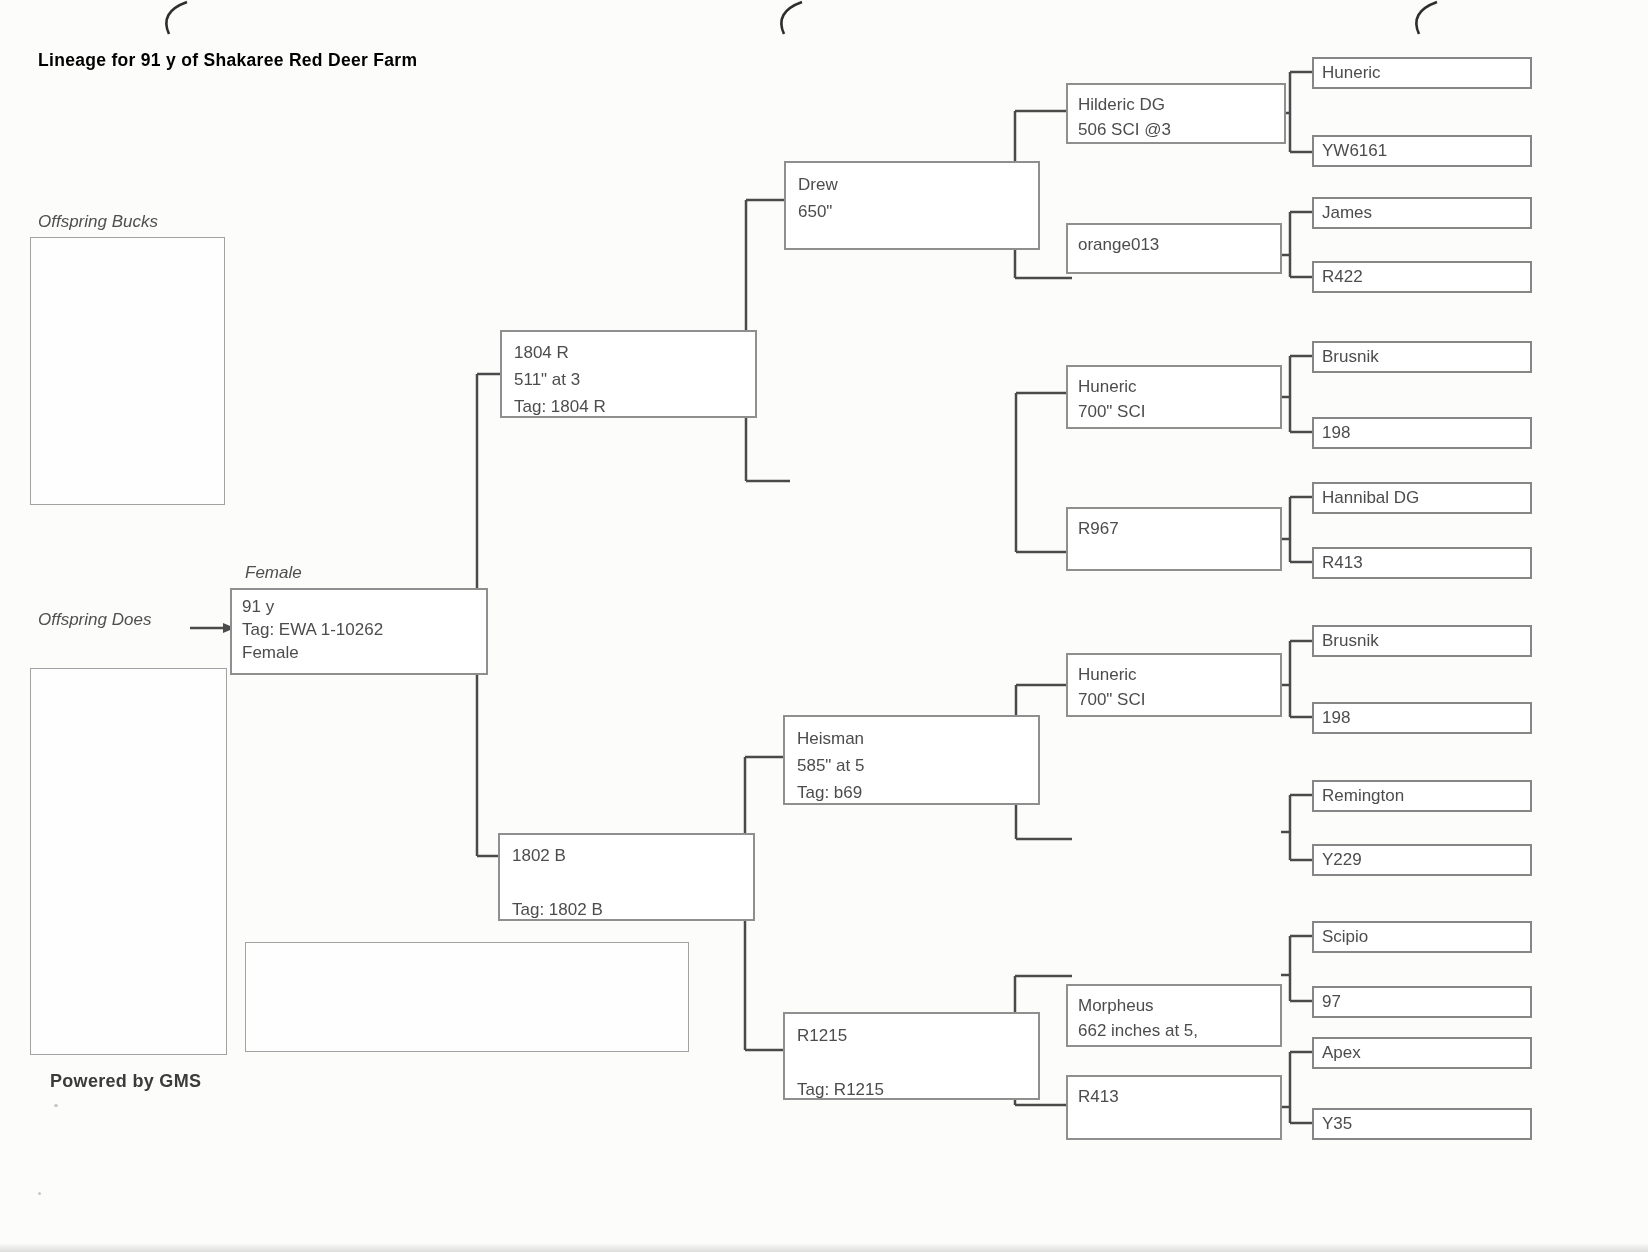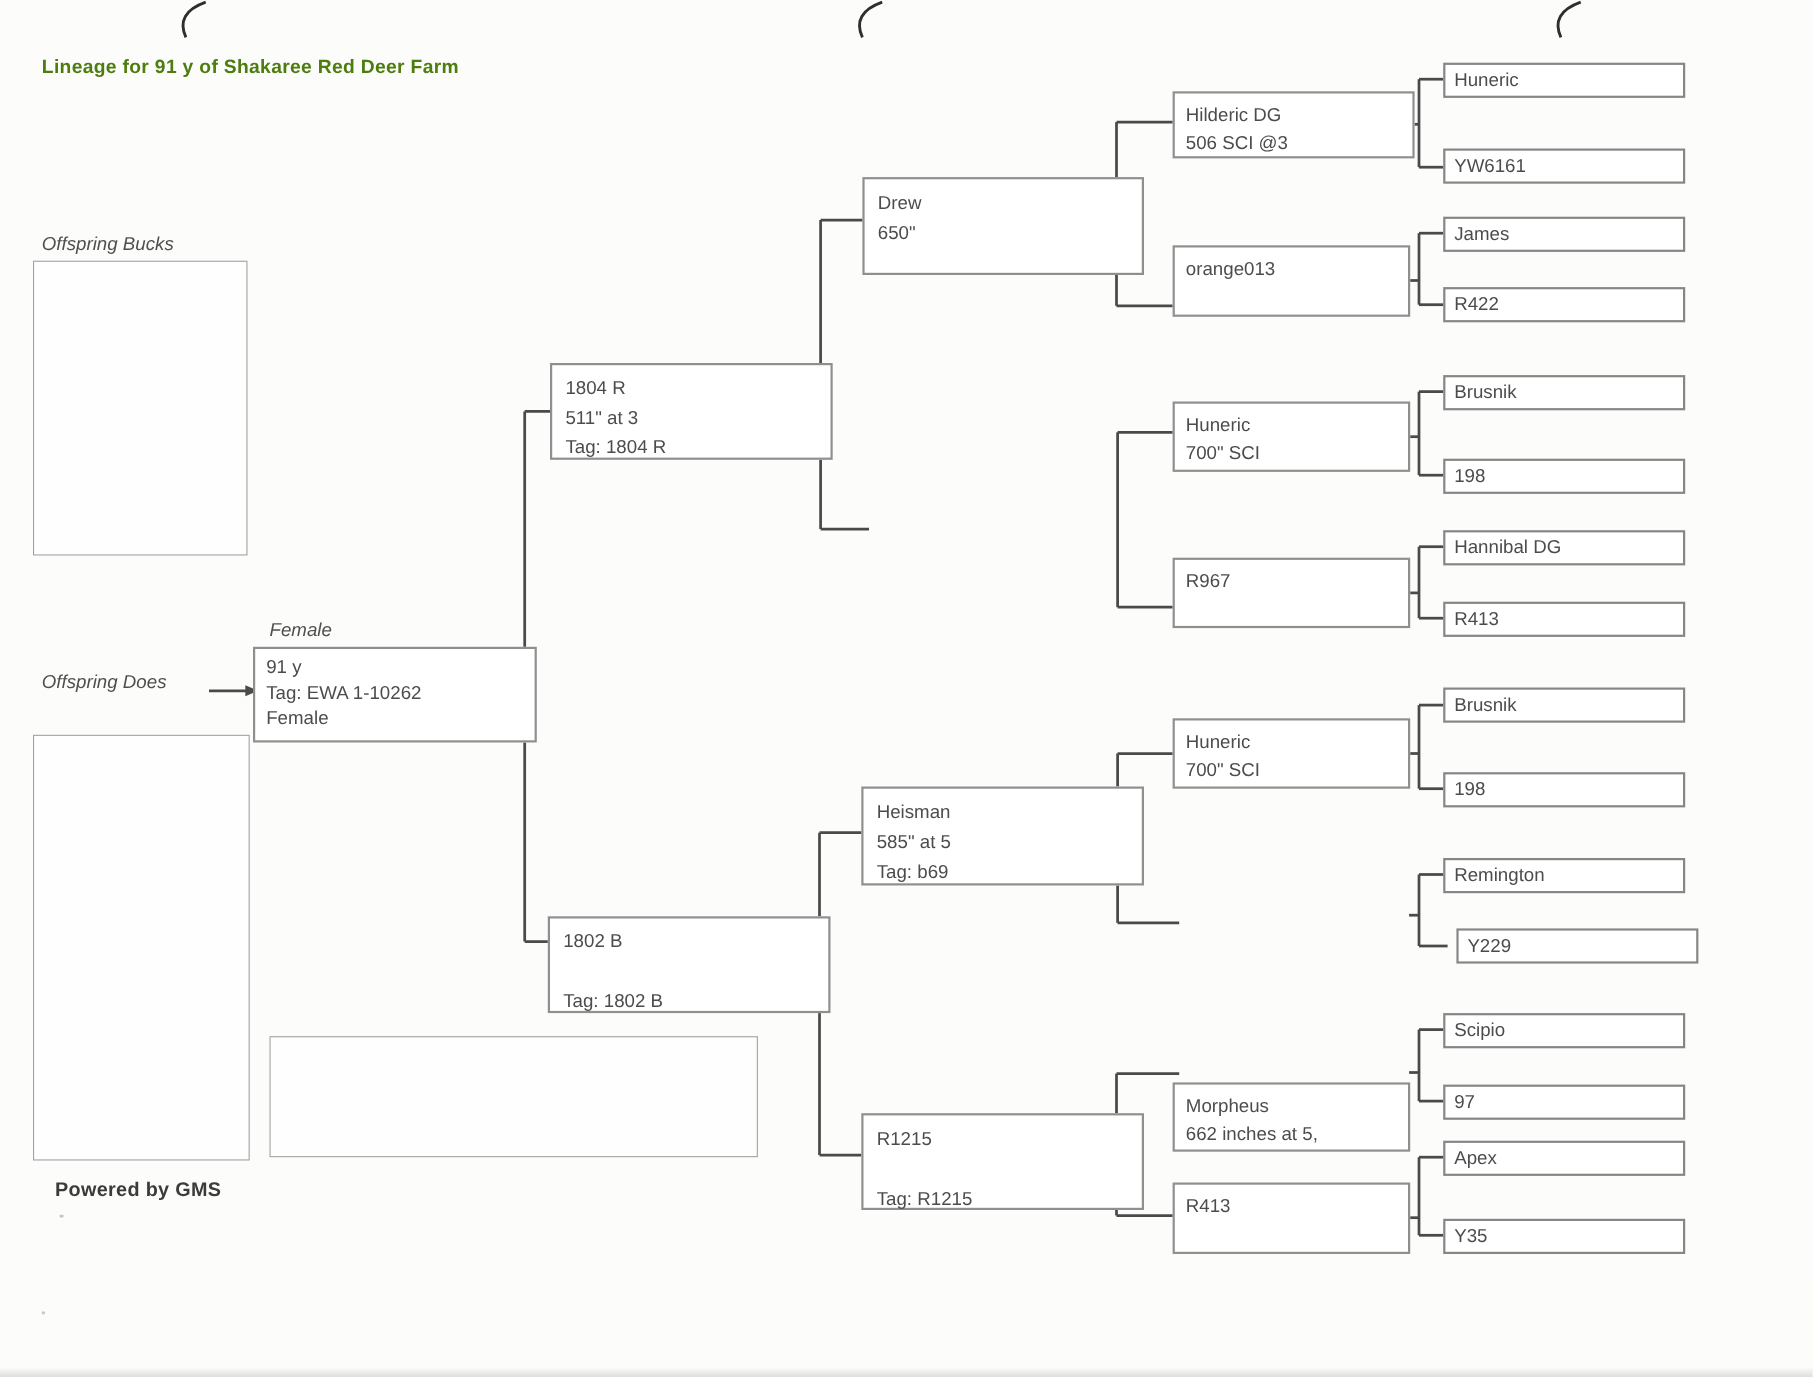--- a/index.html
+++ b/index.html
@@ -2,21 +2,21 @@
 <html><head>
 <meta charset="utf-8">
 <style>
   html,body{margin:0;padding:0;background:#f4f4f2;}
   #page{
     position:relative;width:1648px;height:1252px;background:#fcfcfb;
     font-family:"Liberation Sans","DejaVu Sans",sans-serif;overflow:hidden;
   }
   #connectors{position:absolute;left:0;top:0;z-index:1;}
   .lbl{position:absolute;z-index:2;color:#4f4f4f;font-size:17px;font-style:italic;}
-  .title{position:absolute;z-index:2;color:#4d7c0f;font-size:17.5px;font-weight:bold;letter-spacing:.3px;}
+  .title{position:absolute;z-index:2;color:#000000;font-size:17.5px;font-weight:bold;letter-spacing:.3px;}
   .footer{position:absolute;z-index:2;color:#3b3b3b;font-size:18px;font-weight:bold;letter-spacing:.3px;}
   .node{
     position:absolute;z-index:2;background:#ffffff;border:2px solid #8f8f8f;
     color:#4c4c4c;box-sizing:border-box;
   }
   .node .ln{white-space:nowrap;}
   .subject{padding:5px 10px;font-size:17px;}
   .subject .ln{line-height:23px;min-height:23px;}
   .gen1{padding:7px 12px;font-size:17px;}
   .gen1 .ln{line-height:27px;min-height:27px;}
@@ -164,21 +164,21 @@
   <div class="node gen2" style="left:783px;top:1012px;width:257px;height:88px;">
     <div class="ln">R1215</div>
     <div class="ln"></div>
     <div class="ln">Tag: R1215</div>
   </div>
 
   <div class="node gen3" style="left:1066px;top:83px;width:220px;height:61px;">
     <div class="ln">Hilderic DG</div>
     <div class="ln">506 SCI @3</div>
   </div>
-  <div class="node gen3" style="left:1066px;top:223px;width:216px;height:65px;">
+  <div class="node gen3" style="left:1066px;top:223px;width:216px;height:51px;">
     <div class="ln">orange013</div>
     <div class="ln"></div>
   </div>
   <div class="node gen3" style="left:1066px;top:365px;width:216px;height:64px;">
     <div class="ln">Huneric</div>
     <div class="ln">700" SCI</div>
   </div>
   <div class="node gen3" style="left:1066px;top:507px;width:216px;height:64px;">
     <div class="ln">R967</div>
     <div class="ln"></div>
@@ -200,21 +200,21 @@
   <div class="leaf" style="top:135px;">YW6161</div>
   <div class="leaf" style="top:197px;">James</div>
   <div class="leaf" style="top:261px;">R422</div>
   <div class="leaf" style="top:341px;">Brusnik</div>
   <div class="leaf" style="top:417px;">198</div>
   <div class="leaf" style="top:482px;">Hannibal DG</div>
   <div class="leaf" style="top:547px;">R413</div>
   <div class="leaf" style="top:625px;">Brusnik</div>
   <div class="leaf" style="top:702px;">198</div>
   <div class="leaf" style="top:780px;">Remington</div>
-  <div class="leaf" style="top:844px;margin-left:12px;">Y229</div>
+  <div class="leaf" style="top:844px;">Y229</div>
   <div class="leaf" style="top:921px;">Scipio</div>
   <div class="leaf" style="top:986px;">97</div>
   <div class="leaf" style="top:1037px;">Apex</div>
   <div class="leaf" style="top:1108px;">Y35</div>
 
   <div class="speck" style="left:54px;top:1104px;width:4px;height:3px;"></div>
   <div class="speck" style="left:38px;top:1192px;width:3px;height:3px;"></div>
   <div id="bottom-smear"></div>
 
 </div>

